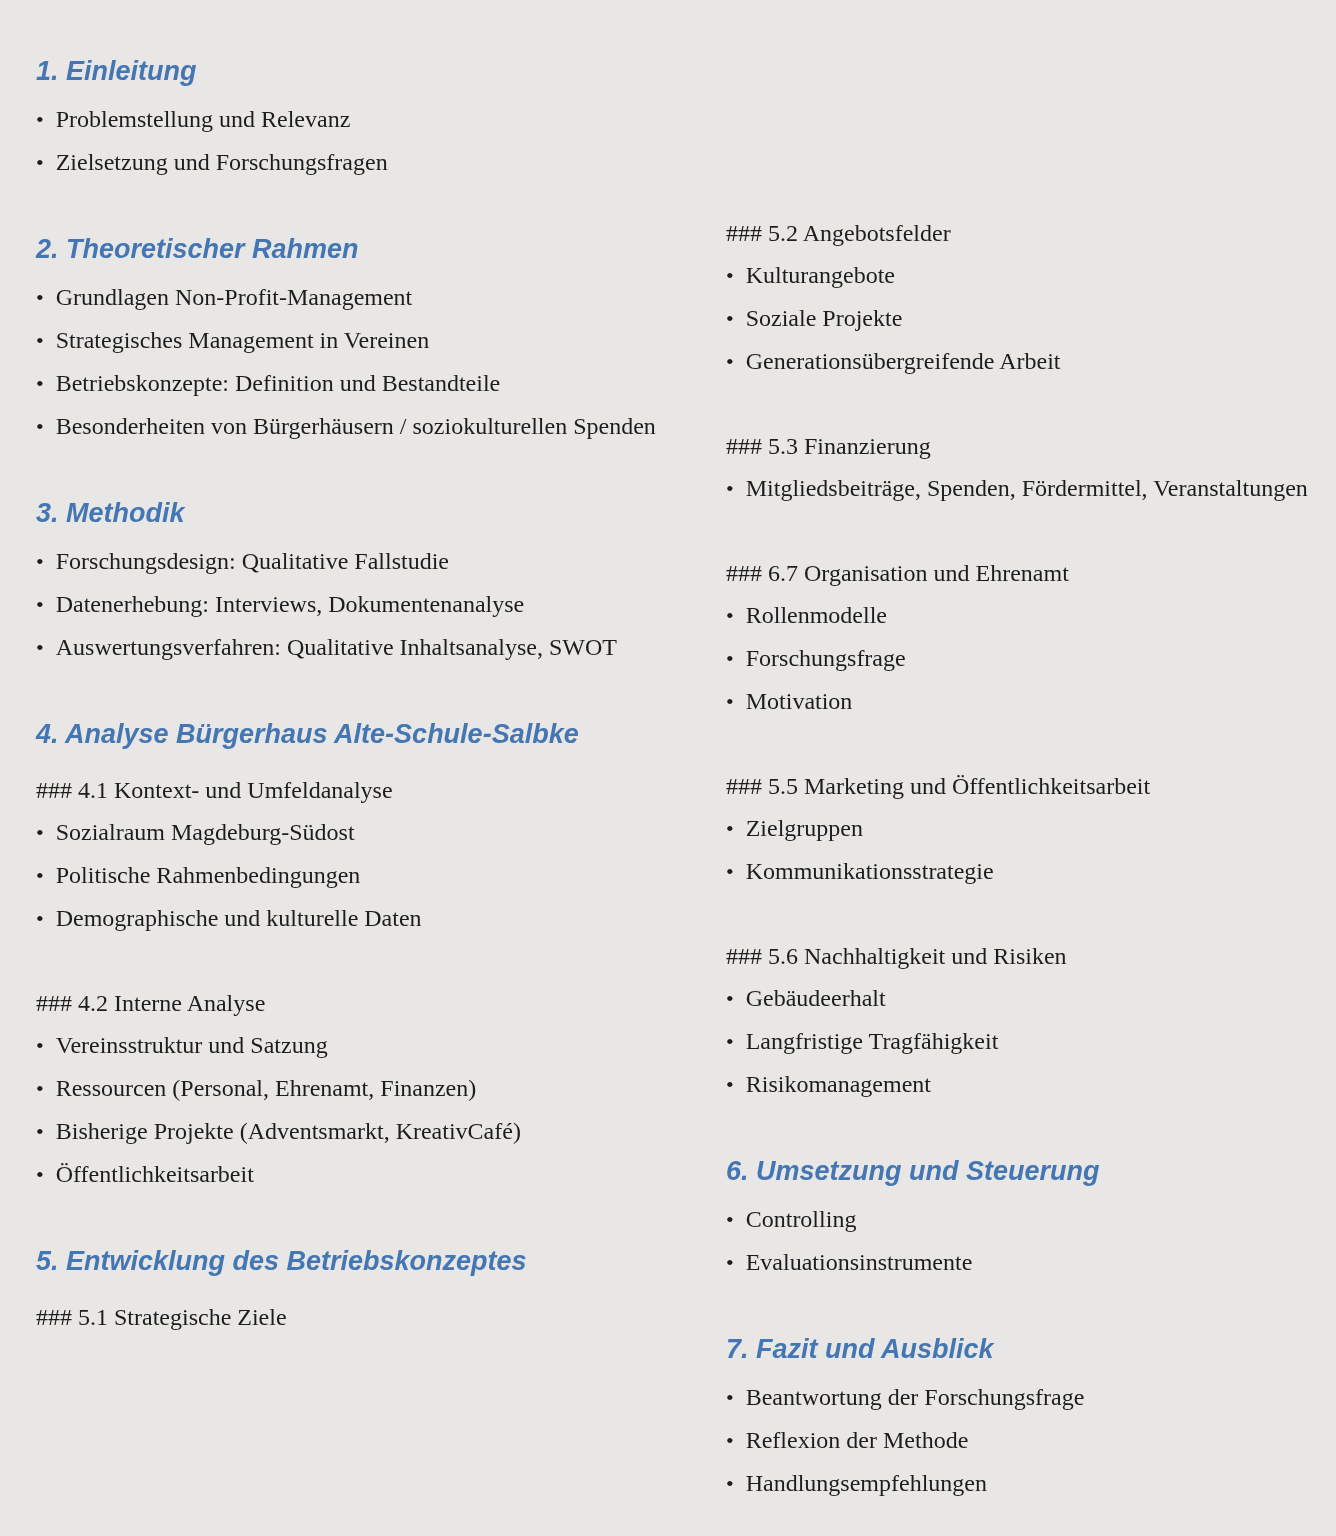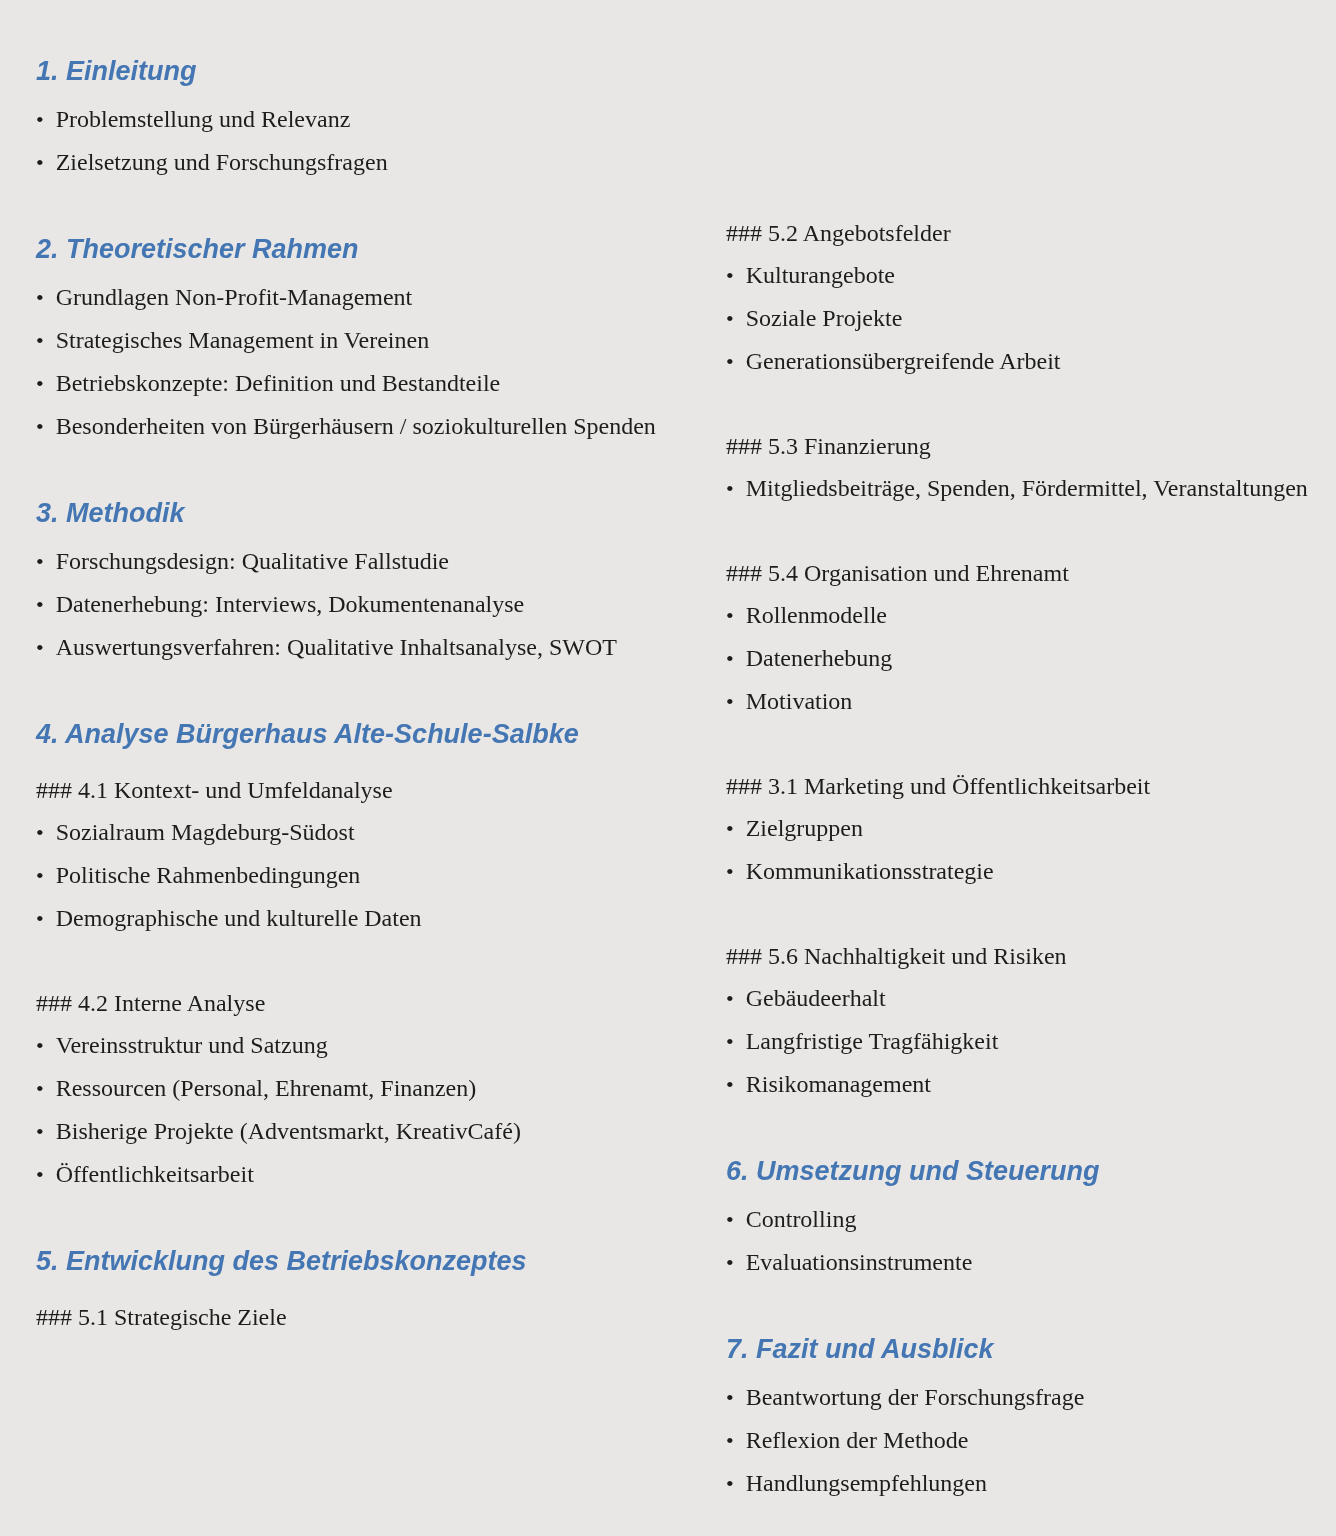--- a/index.html
+++ b/index.html
@@ -162,29 +162,29 @@
             <li class="bullet-item">Generationsübergreifende Arbeit</li>
           </ul>
         </section>
         <section class="block level-sub">
           <div class="h-sub">### 5.3 Finanzierung</div>
           <ul class="bullets">
             <li class="bullet-item">Mitgliedsbeiträge, Spenden, Fördermittel, Veranstaltungen</li>
           </ul>
         </section>
         <section class="block level-sub">
-          <div class="h-sub">### 5.4 Organisation und Ehrenamt</div>
+          <div class="h-sub">### 6.7 Organisation und Ehrenamt</div>
           <ul class="bullets">
             <li class="bullet-item">Rollenmodelle</li>
-            <li class="bullet-item">Datenerhebung</li>
+            <li class="bullet-item">Forschungsfrage</li>
             <li class="bullet-item">Motivation</li>
           </ul>
         </section>
         <section class="block level-sub">
-          <div class="h-sub">### 3.1 Marketing und Öffentlichkeitsarbeit</div>
+          <div class="h-sub">### 5.5 Marketing und Öffentlichkeitsarbeit</div>
           <ul class="bullets">
             <li class="bullet-item">Zielgruppen</li>
             <li class="bullet-item">Kommunikationsstrategie</li>
           </ul>
         </section>
         <section class="block level-sub">
           <div class="h-sub">### 5.6 Nachhaltigkeit und Risiken</div>
           <ul class="bullets">
             <li class="bullet-item">Gebäudeerhalt</li>
             <li class="bullet-item">Langfristige Tragfähigkeit</li>

